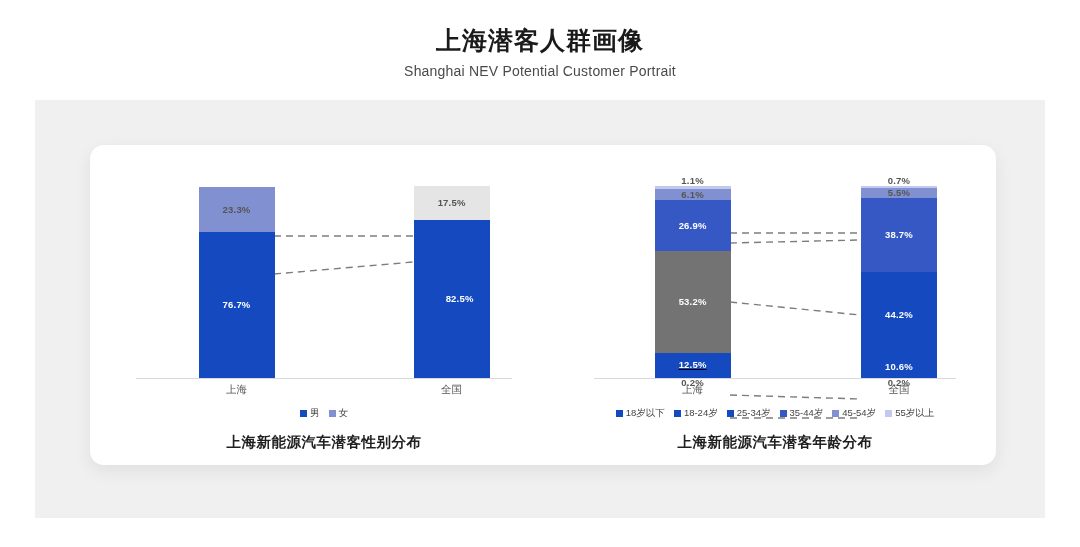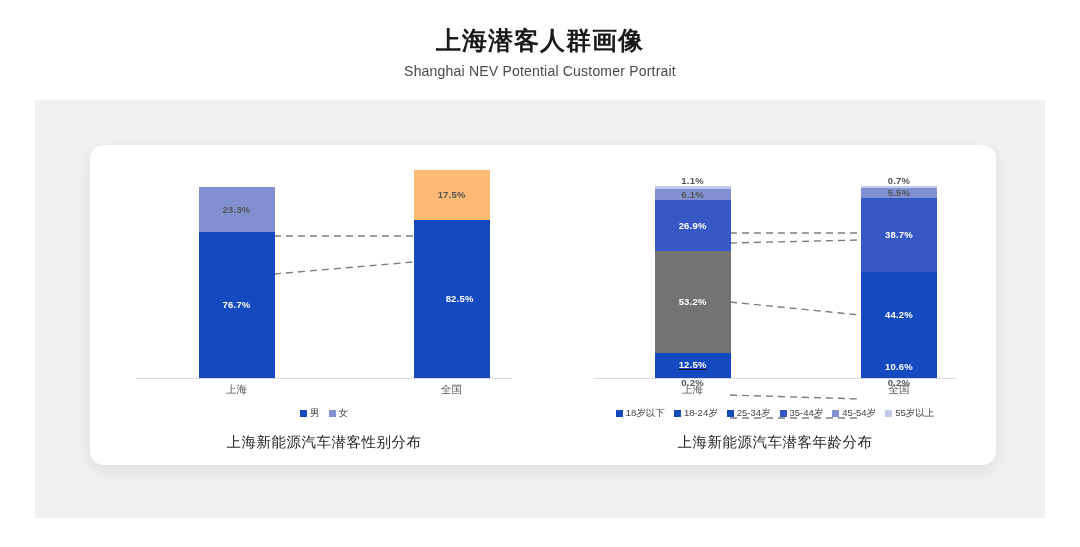--- a/index.html
+++ b/index.html
@@ -99,20 +99,21 @@
   }
   .legend-item { display: flex; align-items: center; gap: 3px; }
   .legend-swatch { width: 7px; height: 7px; display: inline-block; }
   .legend-text { font-size: 9.5px; color: #444; white-space: nowrap; }
 
   
   .caption {
     position: absolute; left: 0; top: 288px; width: 100%;
     text-align: center; font-size: 14.5px; color: #1f1f1f;
     letter-spacing: 0.5px;
+    font-weight: bold;
   }
 </style>
 </head>
 <body>
 
 <div class="page">
 
   <div class="header">
     <div class="title">上海潜客人群画像</div>
     <div class="subtitle">Shanghai NEV Potential Customer Portrait</div>
@@ -137,21 +138,21 @@
           </div>
           <div class="seg" style="height:45px;background:#8090d0;">
             <span class="seg-label lab-dark">23.3%</span>
           </div>
         </div>
 
         <div class="bar b2">
           <div class="seg" style="height:158px;background:#1449c0;padding-left:16px;">
             <span class="seg-label lab-light">82.5%</span>
           </div>
-          <div class="seg" style="height:50px;background:#fdba74;">
+          <div class="seg" style="height:34px;background:#e5e5e5;">
             <span class="seg-label lab-dark">17.5%</span>
           </div>
         </div>
       </div>
 
       <div class="ticks">
         <div class="tick t1">上海</div>
         <div class="tick t2">全国</div>
       </div>
 

